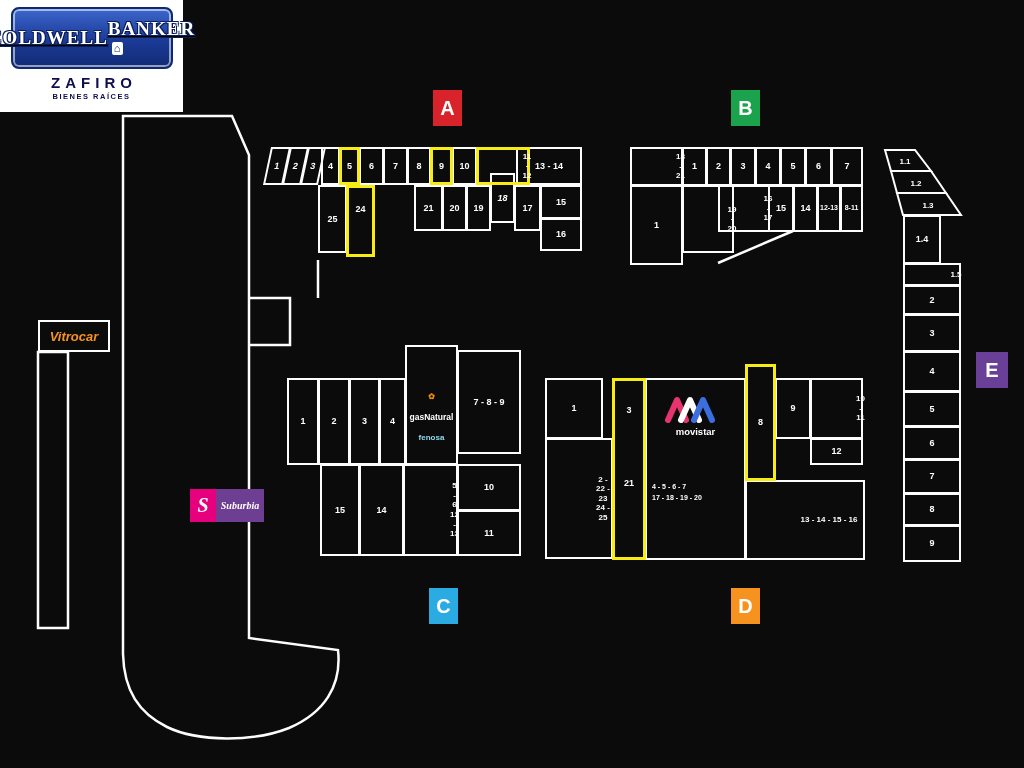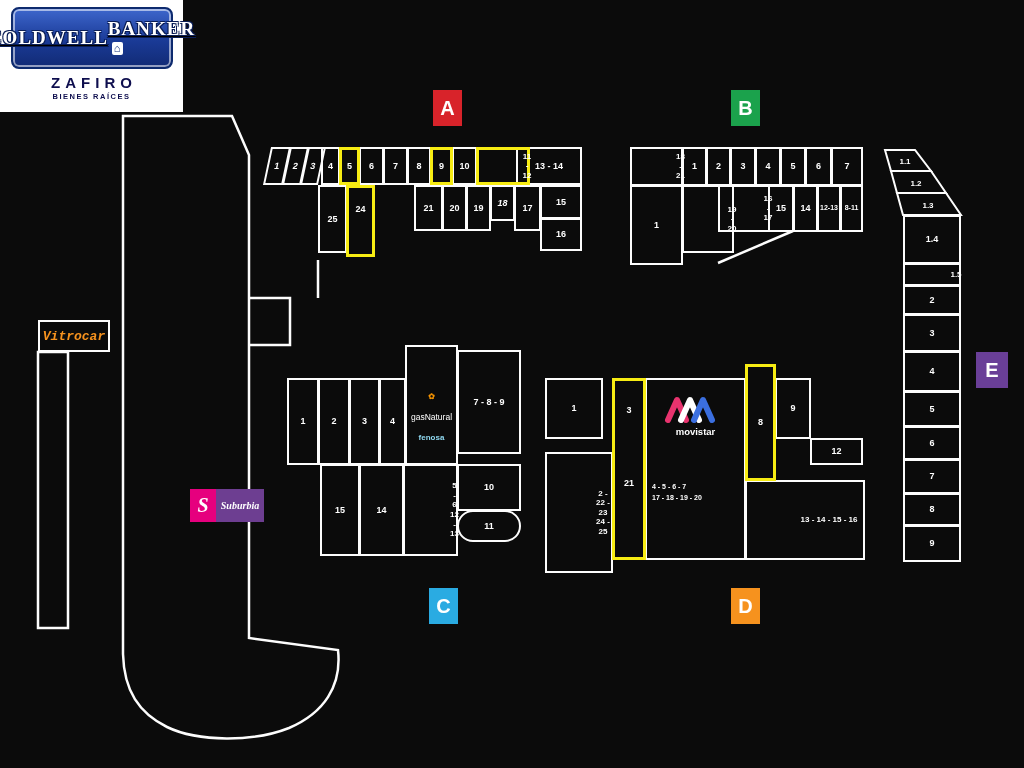--- a/index.html
+++ b/index.html
@@ -26,31 +26,31 @@
           display:flex;flex-direction:row;align-items:center;justify-content:center;text-decoration:underline;}
   .cb-line{font-family:"Liberation Serif",serif;font-weight:bold;font-size:19px;color:#fff;
            letter-spacing:1px;line-height:.95;
            text-shadow:-1px -1px 0 #0a1d55,1px -1px 0 #0a1d55,-1px 1px 0 #0a1d55,1px 1px 0 #0a1d55;}
   .cb-house{display:inline-block;background:#fff;color:#14317e;font-size:11px;line-height:11px;
             border-radius:2px;padding:1px 2px;margin-left:4px;text-shadow:none;vertical-align:middle;}
   #zafiro{margin-top:5px;color:#0e0e4e;font-weight:bold;letter-spacing:5px;font-size:15px;text-indent:5px;}
   #zafiro-sub{color:#0e0e4e;font-weight:bold;letter-spacing:1.5px;font-size:7.5px;margin-top:1px;}
   
   #vitrocar-box{position:absolute;left:38px;top:320px;width:72px;height:32px;border:2px solid #fdfdfd;
-                box-sizing:border-box;display:flex;align-items:center;justify-content:center;font-family:Liberation Mono, monospace;}
+                box-sizing:border-box;display:flex;align-items:center;justify-content:center;}
   #vitrocar-box span{color:#f6921e;font-weight:bold;font-style:italic;font-size:13px;}
   #suburbia-s{position:absolute;left:190px;top:489px;width:26px;height:33px;background:#e6007e;
               display:flex;align-items:center;justify-content:center;color:#fff;
               font-family:"Liberation Serif",serif;font-style:italic;font-weight:bold;font-size:20px;}
   #suburbia-name{position:absolute;left:216px;top:489px;width:48px;height:33px;background:#6d3e91;
                  display:flex;align-items:center;justify-content:center;color:#fff;
                  font-family:"Liberation Serif",serif;font-style:italic;font-weight:bold;font-size:10px;}
   .gas-wrap{position:absolute;left:0;right:0;bottom:10px;text-align:center;}
   .gas-ico{font-size:8px;color:#f39200;display:block;line-height:8px;}
-  .gas-name{font-size:8.5px;font-weight:normal;color:#fff;display:block;}
+  .gas-name{font-size:8.5px;font-weight:bold;color:#fff;display:block;}
   .gas-sub{font-size:8px;color:#8fd8f0;font-weight:bold;display:block;}
   .mov-logo{position:absolute;left:50%;top:16px;transform:translateX(-50%);}
   .mov-text{position:absolute;left:50%;top:46px;transform:translateX(-50%);
             font-size:9.5px;font-weight:bold;color:#fff;}
   .d-small{position:absolute;left:5px;top:102px;font-size:7px;font-weight:bold;color:#fff;
            text-align:left;white-space:pre-line;line-height:1.5;}
   .st{fill:#fff;font-family:"Liberation Sans",sans-serif;font-weight:bold;font-size:8px;text-anchor:middle;}
 </style>
 </head>
 <body>
@@ -98,21 +98,21 @@
   <div class="unit hl" style="left: 430px; top: 147px; width: 23px; height: 38px; border-color: rgb(247, 236, 19);">9</div>
   <div class="unit" style="left:452px;top:147px;width:25px;height:38px;">10</div>
   <div class="unit hl f8" style="left: 476px; top: 147px; width: 41px; height: 38px; border-color: rgb(247, 236, 19);">11 - 12</div>
   <div class="unit" style="left:516px;top:147px;width:66px;height:38px;">13 - 14</div>
 
   <div class="unit" style="left:318px;top:185px;width:29px;height:68px;">25</div>
   <div class="unit hl" style="left: 346px; top: 185px; width: 29px; height: 72px; align-items: flex-start; padding-top: 16px; border-color: rgb(247, 236, 19);">24</div>
   <div class="unit" style="left:414px;top:185px;width:29px;height:46px;">21</div>
   <div class="unit" style="left:442px;top:185px;width:25px;height:46px;">20</div>
   <div class="unit" style="left:466px;top:185px;width:25px;height:46px;">19</div>
-  <div class="unit" style="left:490px;top:185px;width:25px;height:36px;font-style:italic;">18</div>
+  <div class="unit" style="left:490px;top:173px;width:25px;height:50px;font-style:italic;">18</div>
   <div class="unit" style="left:514px;top:185px;width:27px;height:46px;">17</div>
   <div class="unit" style="left:540px;top:185px;width:42px;height:34px;">15</div>
   <div class="unit" style="left:540px;top:218px;width:42px;height:33px;">16</div>
 
   <div class="unit f8" style="left:630px;top:147px;width:53px;height:39px;">18 - 21</div>
   <div class="unit" style="left:682px;top:147px;width:25px;height:39px;">1</div>
   <div class="unit" style="left:706px;top:147px;width:25px;height:39px;">2</div>
   <div class="unit" style="left:730px;top:147px;width:26px;height:39px;">3</div>
   <div class="unit" style="left:755px;top:147px;width:26px;height:39px;">4</div>
   <div class="unit" style="left:780px;top:147px;width:26px;height:39px;">5</div>
@@ -138,45 +138,46 @@
       <span class="gas-sub">fenosa</span>
     </div>
   </div>
   <div class="unit" style="left:457px;top:350px;width:64px;height:104px;">7 - 8 - 9</div>
 
   <div class="unit" style="left:320px;top:464px;width:40px;height:92px;">15</div>
   <div class="unit" style="left:359px;top:464px;width:45px;height:92px;">14</div>
   <div class="unit f8" style="left:403px;top:464px;width:55px;height:92px;">5 - 6
 12 - 13</div>
   <div class="unit" style="left:457px;top:464px;width:64px;height:47px;">10</div>
-  <div class="unit" style="left:457px;top:510px;width:64px;height:32px;border-radius:17px;">11</div>
+  <div class="unit" style="left:457px;top:510px;width:64px;height:46px;">11</div>
 
   <div class="unit" style="left:545px;top:378px;width:58px;height:61px;">1</div>
-  <div class="unit f8" style="left:545px;top:452px;width:68px;height:121px;">2 - 22 - 23
+  <div class="unit f8" style="left:545px;top:438px;width:68px;height:121px;">2 - 22 - 23
 24 - 25</div>
   <div class="unit hl col" style="left: 612px; top: 378px; width: 34px; height: 182px; border-color: rgb(247, 236, 19);">
     <span style="margin-top:24px;">3</span>
     <span style="margin-top:62px;">21</span>
   </div>
   <div class="unit blk" style="left:645px;top:378px;width:101px;height:182px;">
     <svg class="mov-logo" width="64" height="28" viewBox="0 0 64 28">
       <polyline points="4,24 13,4 22,24" fill="none" stroke="#e8336e" stroke-width="6" stroke-linecap="round" stroke-linejoin="round"></polyline>
       <polyline points="17,24 26,4 35,24" fill="none" stroke="#ffffff" stroke-width="6" stroke-linecap="round" stroke-linejoin="round"></polyline>
       <polyline points="30,24 39,4 48,24" fill="none" stroke="#3b6fe0" stroke-width="6" stroke-linecap="round" stroke-linejoin="round"></polyline>
     </svg>
     <span class="mov-text">movistar</span>
     <span class="d-small">4 - 5 - 6 - 7
 17 - 18 - 19 - 20</span>
   </div>
   <div class="unit hl" style="left: 745px; top: 364px; width: 31px; height: 117px; border-color: rgb(247, 236, 19);">8</div>
   <div class="unit" style="left:775px;top:378px;width:36px;height:61px;">9</div>
+  <div class="unit f8" style="left:810px;top:378px;width:53px;height:61px;">10 - 11</div>
   <div class="unit" style="left:810px;top:438px;width:53px;height:27px;">12</div>
   <div class="unit f8" style="left:745px;top:480px;width:120px;height:80px;">13 - 14 - 15 - 16</div>
 
-  <div class="unit" style="left:903px;top:215px;width:58px;height:49px;">1.4</div>
+  <div class="unit" style="left:903px;top:215px;width:38px;height:49px;">1.4</div>
   <div class="unit f8" style="left:903px;top:263px;width:58px;height:23px;">1.5</div>
   <div class="unit" style="left:903px;top:285px;width:58px;height:30px;">2</div>
   <div class="unit" style="left:903px;top:314px;width:58px;height:38px;">3</div>
   <div class="unit" style="left:903px;top:351px;width:58px;height:41px;">4</div>
   <div class="unit" style="left:903px;top:391px;width:58px;height:36px;">5</div>
   <div class="unit" style="left:903px;top:426px;width:58px;height:34px;">6</div>
   <div class="unit" style="left:903px;top:459px;width:58px;height:35px;">7</div>
   <div class="unit" style="left:903px;top:493px;width:58px;height:33px;">8</div>
   <div class="unit" style="left:903px;top:525px;width:58px;height:37px;">9</div>
 

